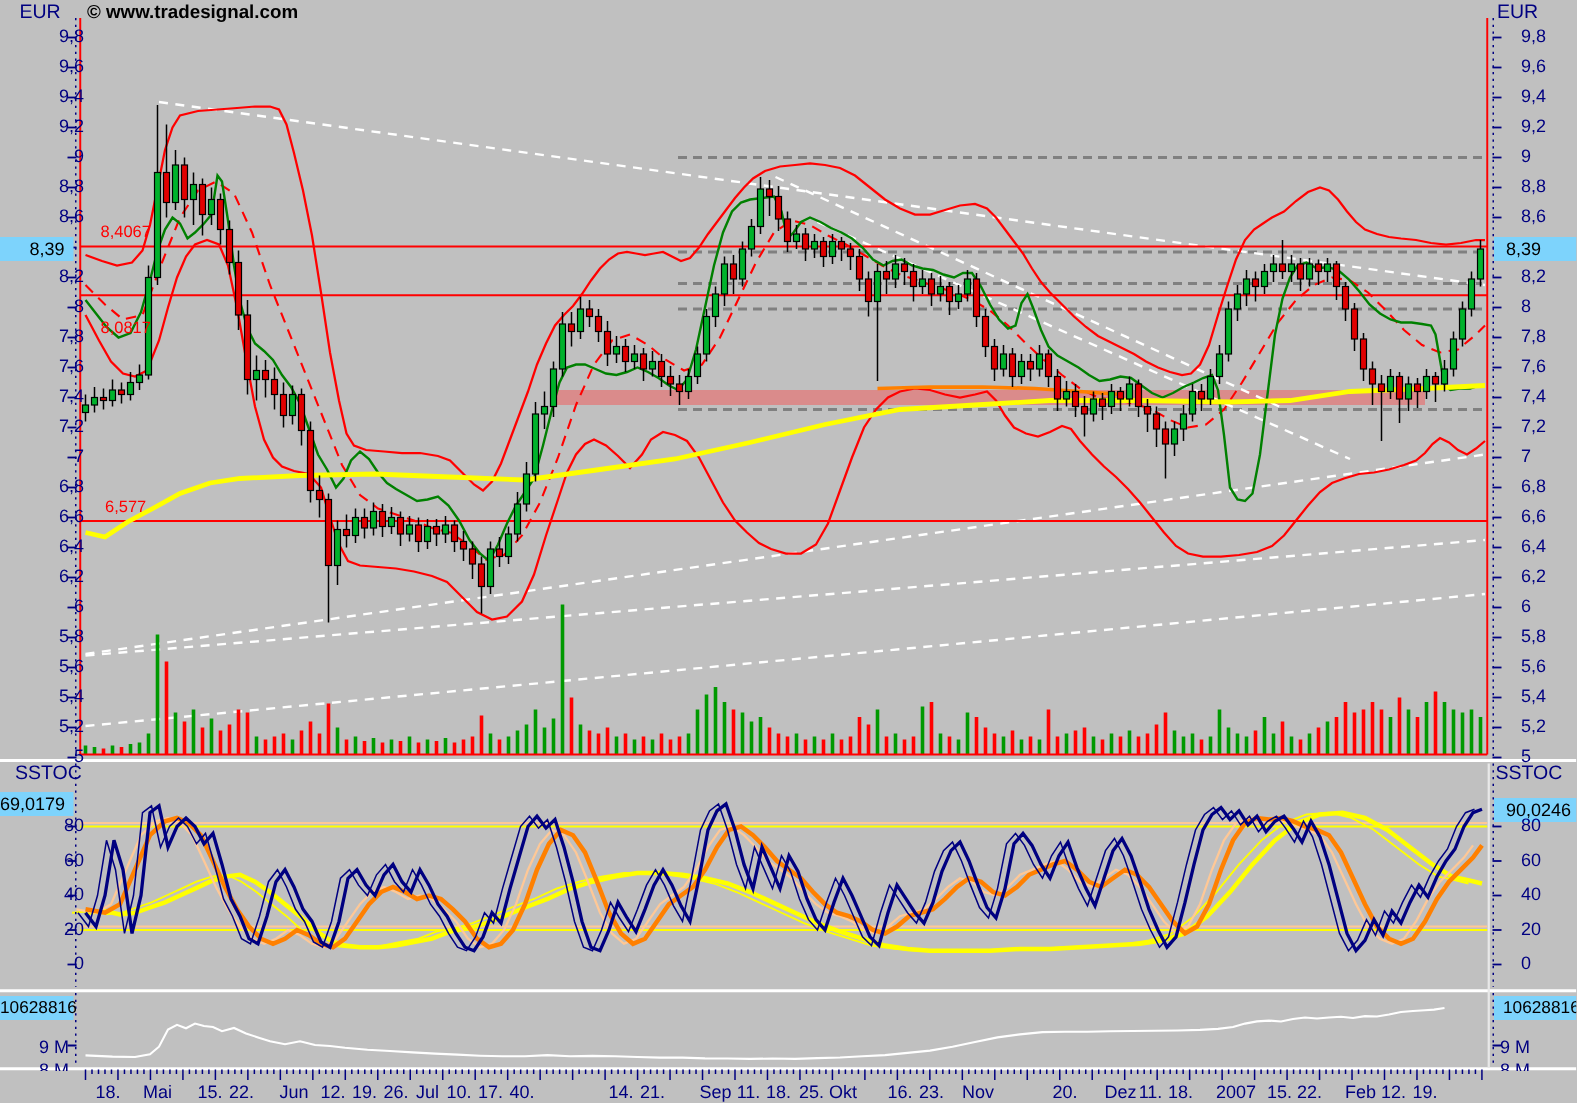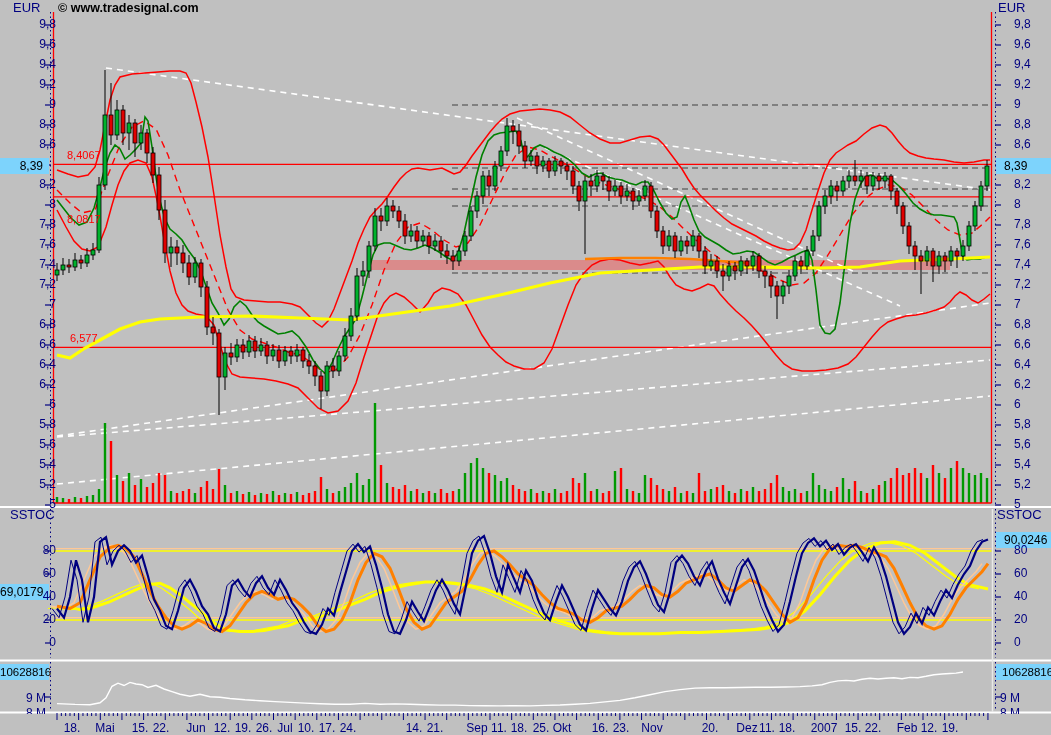--- a/index.html
+++ b/index.html
@@ -823,21 +823,21 @@
 
   <div class="lbl redlbl" style="left:67px;top:148px;">8,4067</div>
   <div class="lbl redlbl" style="left:67px;top:181px;margin-top:31px;">8,0817</div>
   <div class="lbl redlbl" style="left:70px;top:331px;">6,577</div>
 
   <div class="hl left" style="left:0px;top:158px;">8,39</div>
   <div class="hl right" style="left:996px;top:158px;">8,39</div>
 
   <div class="lbl" style="left:10px;top:508px;font-size:13px;">SSTOC</div>
   <div class="lbl" style="left:997px;top:508px;font-size:13px;">SSTOC</div>
-  <div class="hl left" style="left:0px;top:584px;">69,0179</div>
+  <div class="hl left" style="left:0px;top:528px;">69,0179</div>
   <div class="hl right" style="left:996px;top:532px;">90,0246</div>
 
   <div class="hl left" style="left:0px;top:664px;padding-right:4px;font-size:11.5px;">10628816</div>
   <div class="hl right" style="left:996px;top:664px;padding-left:6px;font-size:11.5px;width:55px;">10628816</div>
   <div class="lbl" style="left:0px;top:691px;width:46px;text-align:right;">9 M</div>
   <div class="lbl" style="left:1000px;top:691px;">9 M</div>
   <div class="lbl clip8m" style="left:0px;top:706px;width:46px;text-align:right;">8 M</div>
   <div class="lbl clip8m" style="left:1000px;top:706px;">8 M</div>
 
   <div id="axis-left-labels">
@@ -907,21 +907,21 @@
       <div class="xdate" style="left: 105px; top: 721px;">Mai</div>
       <div class="xdate" style="left: 140px; top: 721px;">15.</div>
       <div class="xdate" style="left: 161px; top: 721px;">22.</div>
       <div class="xdate" style="left: 196px; top: 721px;">Jun</div>
       <div class="xdate" style="left: 222px; top: 721px;">12.</div>
       <div class="xdate" style="left: 243px; top: 721px;">19.</div>
       <div class="xdate" style="left: 264px; top: 721px;">26.</div>
       <div class="xdate" style="left: 285px; top: 721px;">Jul</div>
       <div class="xdate" style="left: 306px; top: 721px;">10.</div>
       <div class="xdate" style="left: 327px; top: 721px;">17.</div>
-      <div class="xdate" style="left: 348px; top: 721px;">24.</div>
+      <div class="xdate" style="left: 348px; top: 721px;">40.</div>
       <div class="xdate" style="left: 373px; top: 740px;">Aug</div>
       <div class="xdate" style="left: 414px; top: 721px;">14.</div>
       <div class="xdate" style="left: 435px; top: 721px;">21.</div>
       <div class="xdate" style="left: 477px; top: 721px;">Sep</div>
       <div class="xdate" style="left: 499px; top: 721px;">11.</div>
       <div class="xdate" style="left: 519px; top: 721px;">18.</div>
       <div class="xdate" style="left: 541px; top: 721px;">25.</div>
       <div class="xdate" style="left: 562px; top: 721px;">Okt</div>
       <div class="xdate" style="left: 600px; top: 721px;">16.</div>
       <div class="xdate" style="left: 621px; top: 721px;">23.</div>

